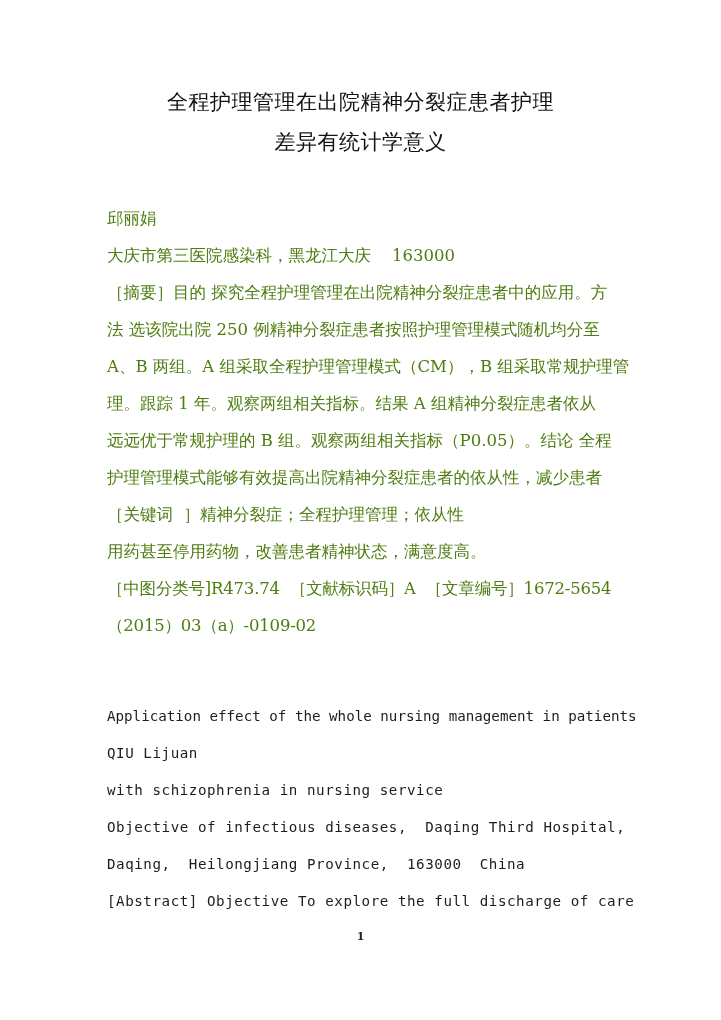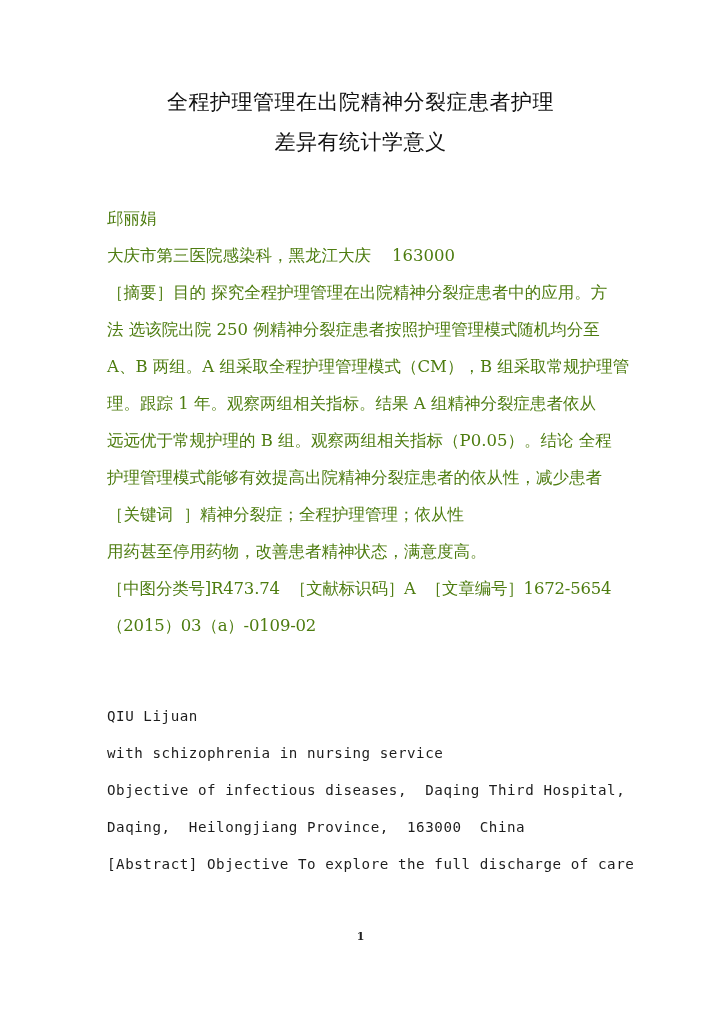--- a/index.html
+++ b/index.html
@@ -114,20 +114,21 @@
     <div class="cn-line justify">护理管理模式能够有效提高出院精神分裂症患者的依从性，减少患者</div>
     <div class="cn-line">［关键词  ］精神分裂症；全程护理管理；依从性</div>
 
     <div class="cn-line justify">用药甚至停用药物，改善患者精神状态，满意度高。</div>
 
     <div class="cn-line tight">［中图分类号]R473.74  ［文献标识码］A  ［文章编号］1672-5654</div>
     <div class="cn-line tight">（2015）03（a）-0109-02</div>
   </div>
 
   <div class="en-block">
+    <div class="en-line">Application effect of the whole nursing management in patients</div>
     <div class="en-line wide">QIU Lijuan</div>
     <div class="en-line wide">with schizophrenia in nursing service</div>
     <div class="en-line wide">Objective of infectious diseases,  Daqing Third Hospital,</div>
     <div class="en-line wide">Daqing,  Heilongjiang Province,  163000  China</div>
     <div class="en-line wide">[Abstract] Objective To explore the full discharge of care</div>
   </div>
 
   <div class="page-number">1</div>
 
 </div>

